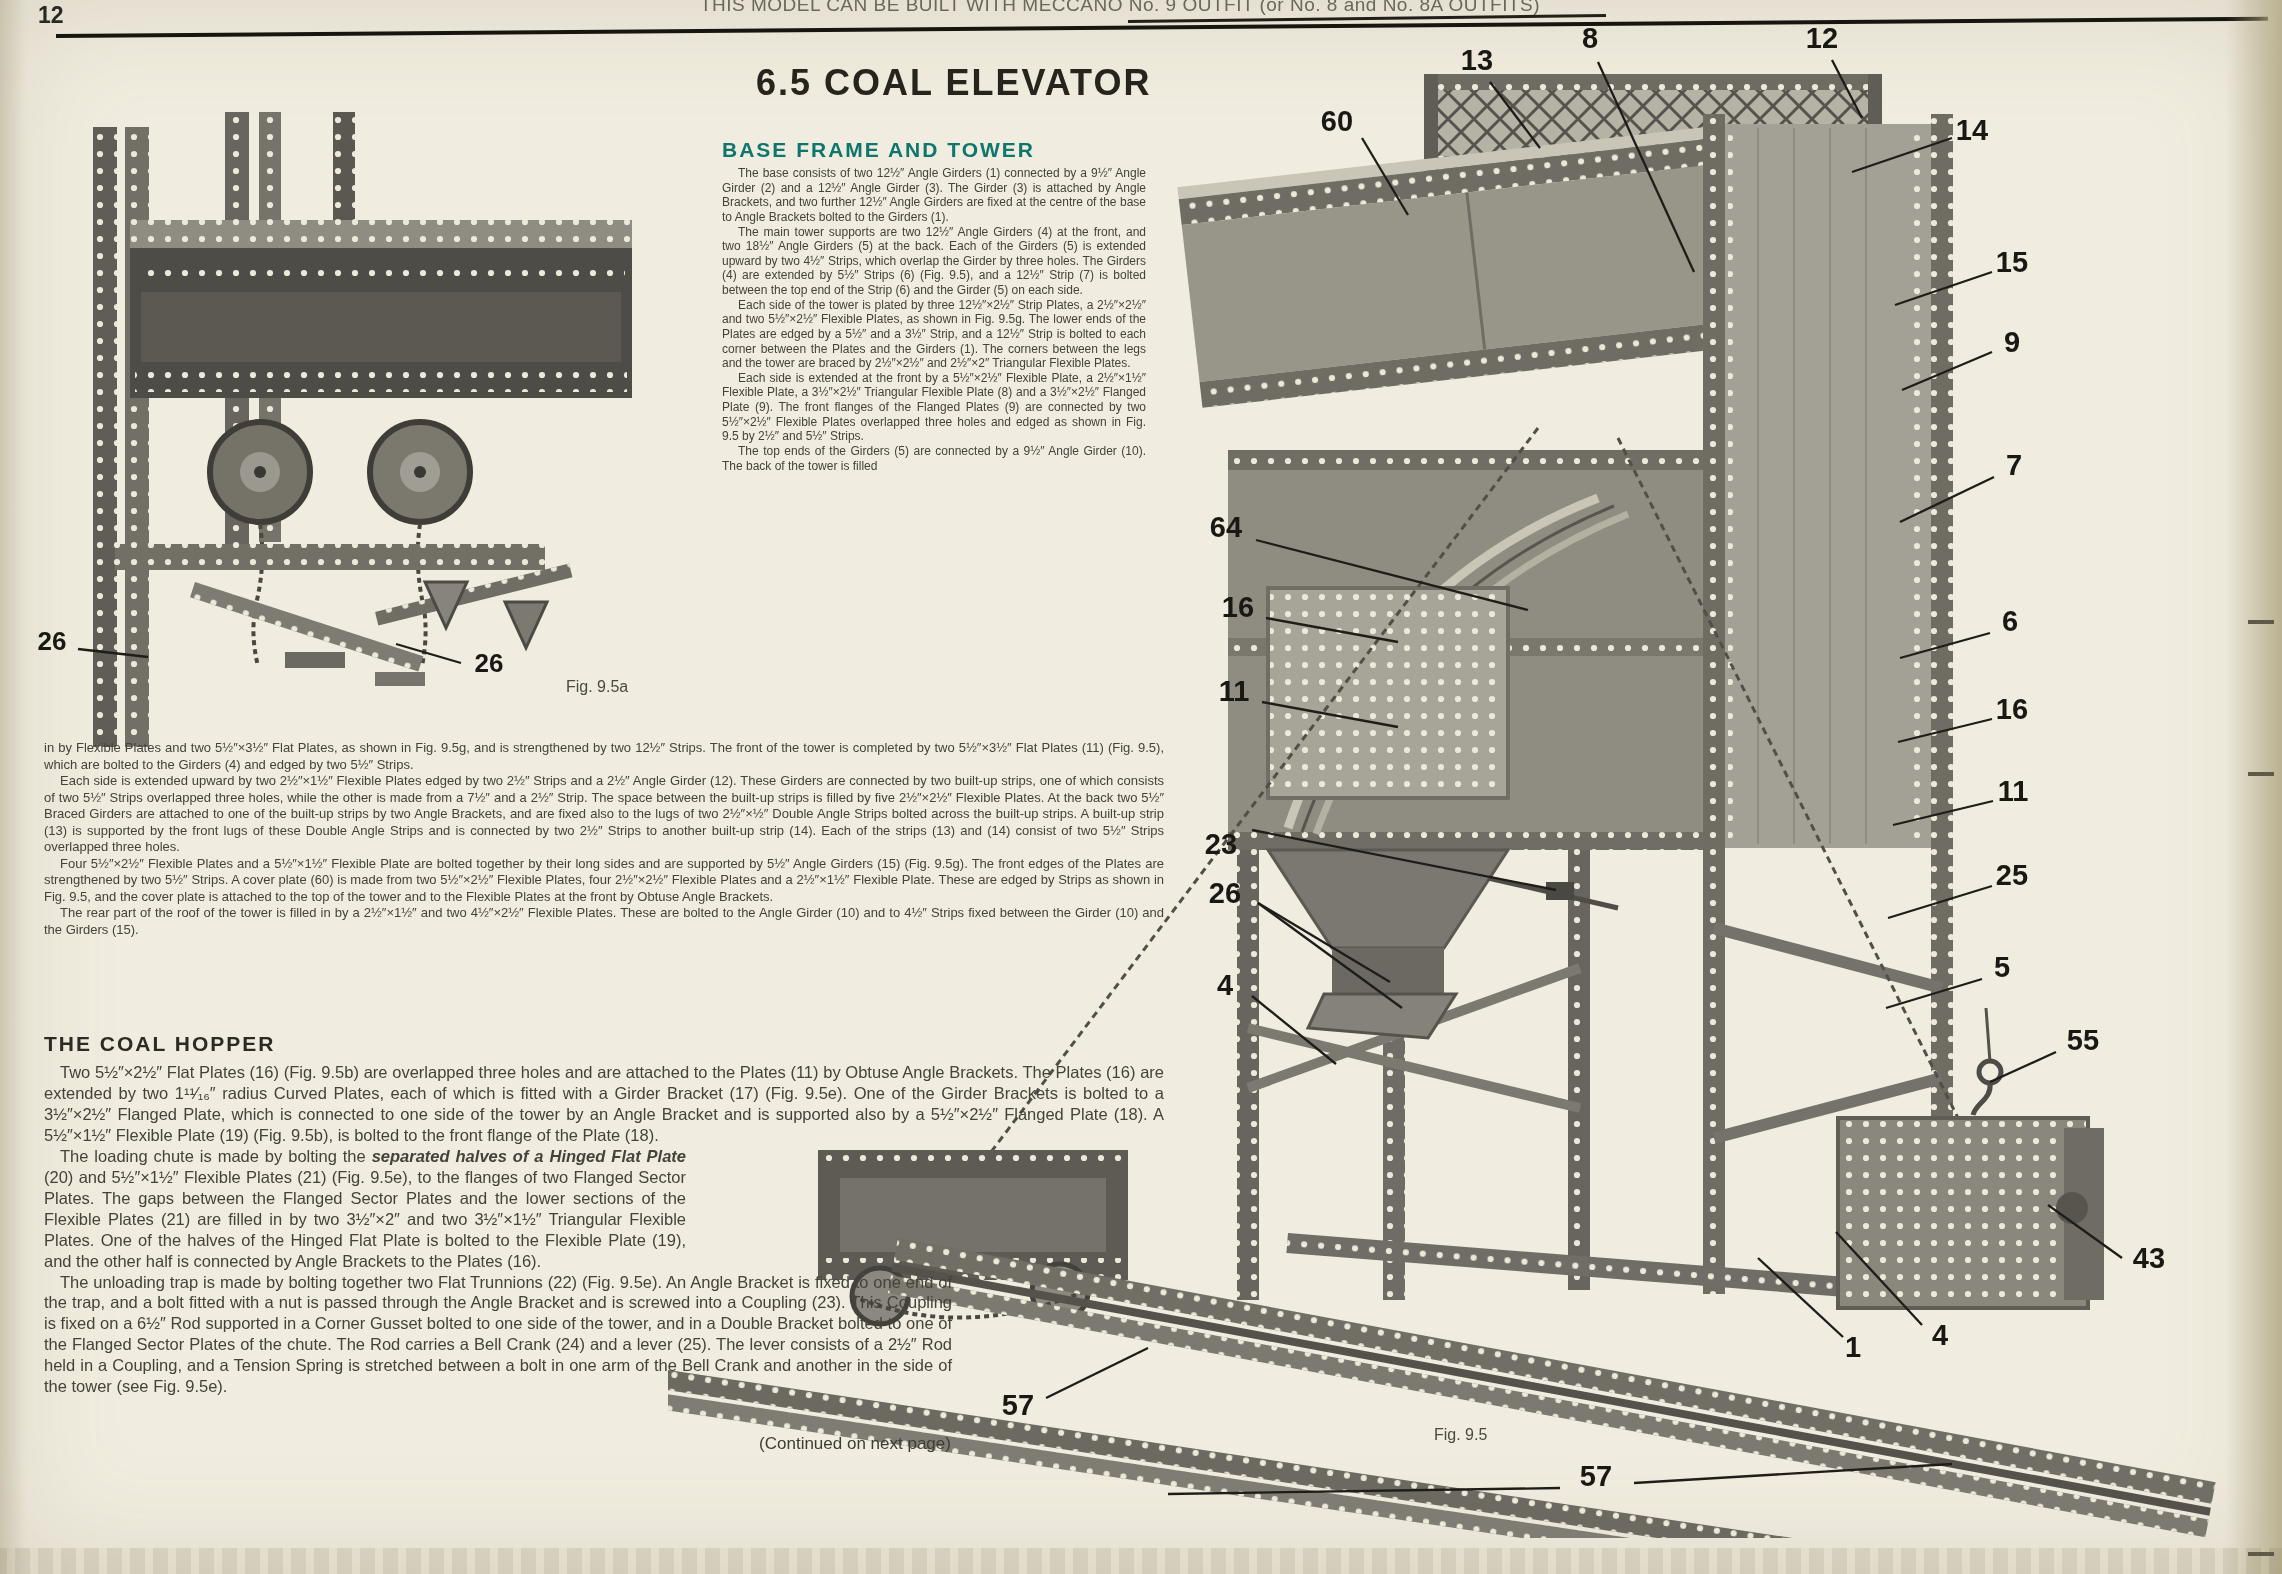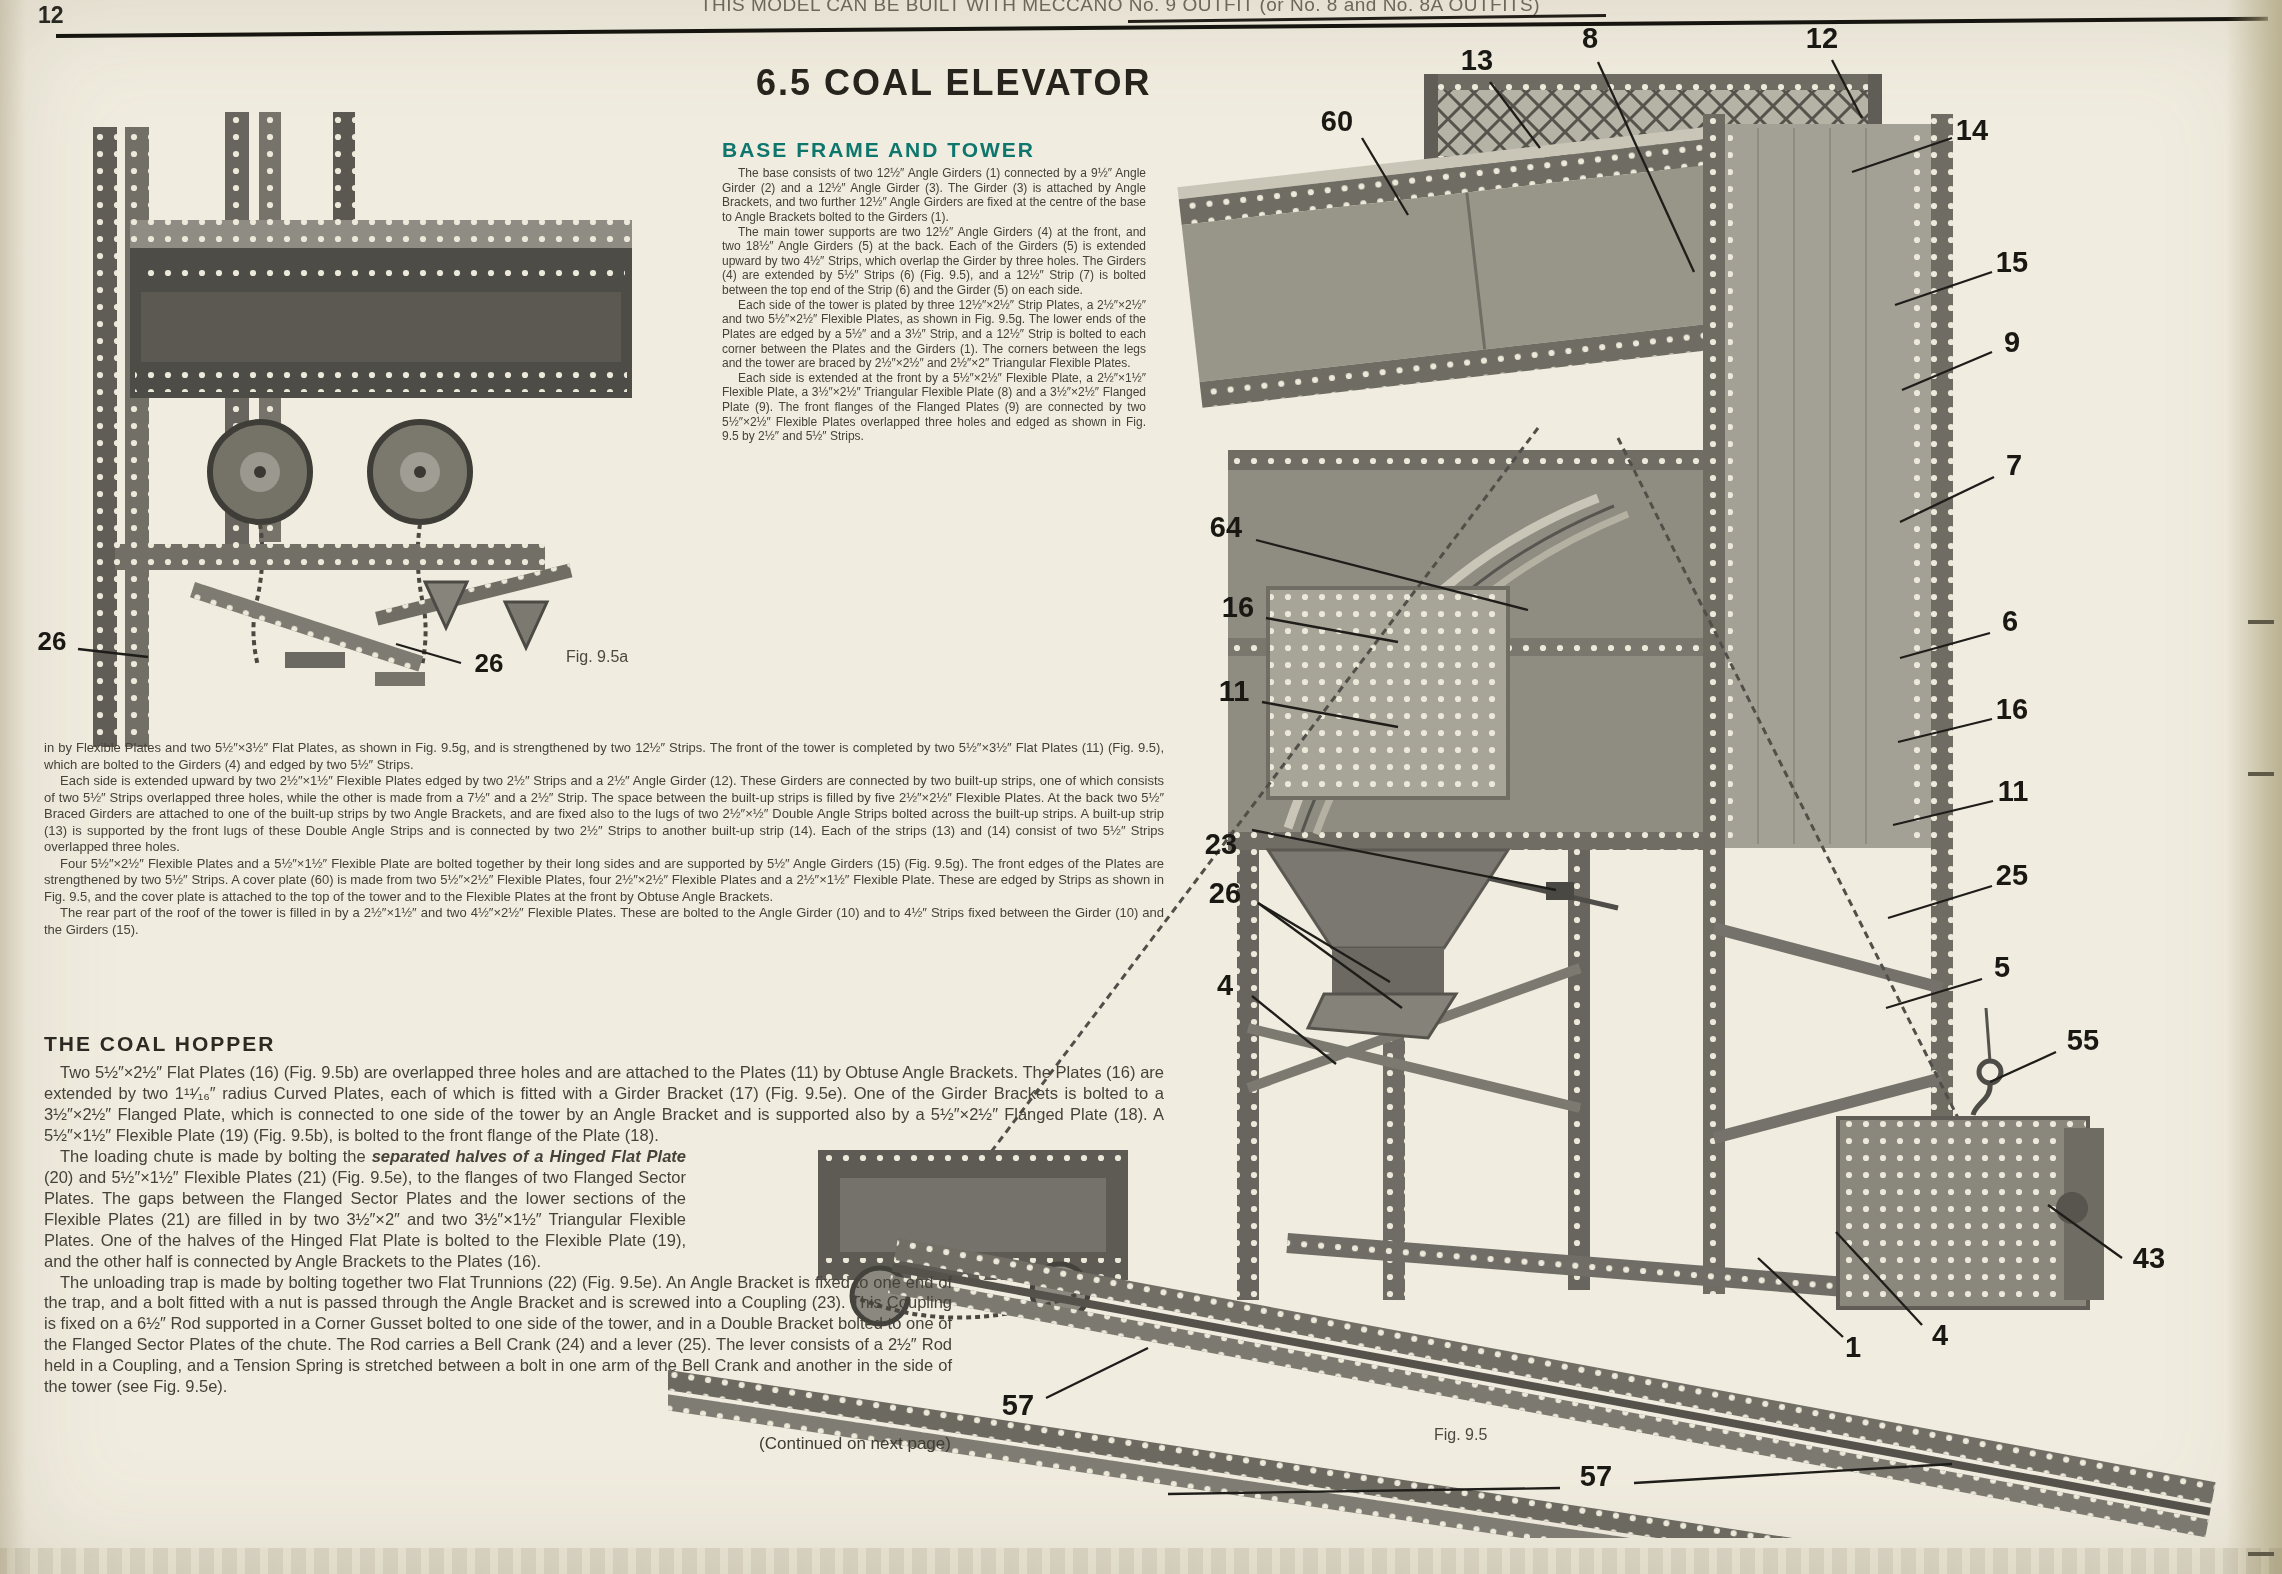--- a/index.html
+++ b/index.html
@@ -28,21 +28,21 @@
   .hopper{position:absolute;left:44px;top:1032px;width:1120px;z-index:3;}
   .hopper h2{margin:0 0 6px 0;font-size:21px;letter-spacing:2px;color:#2d2a23;}
   .hopper p{font-size:16.5px;line-height:1.27;text-indent:16px;}
   .hopper .p-full{width:1120px;}
   .hopper .p-narrow{width:642px;}
   .hopper .p-med{width:908px;}
   .hopper em{font-weight:700;font-style:italic;}
   .continued{position:absolute;left:610px;top:1434px;width:490px;text-align:center;
         font-size:17px;color:#3f3c34;z-index:3;}
   .figcap{position:absolute;font-size:16px;color:#4c4940;z-index:3;}
-  .figcap-a{left:566px;top:648px;text-align:center;}
+  .figcap-a{left:566px;top:678px;text-align:center;}
   .figcap-b{left:1434px;top:1426px;}
   
   .fig{position:absolute;z-index:2;}
   .figa{left:75px;top:112px;}
   .figb{left:668px;top:28px;}
   #leaders{position:absolute;left:0;top:0;width:2282px;height:1574px;z-index:4;pointer-events:none;}
   #leaders line{stroke:#1e1d19;stroke-width:2.3;}
   .lbl{position:absolute;transform:translate(-50%,-50%);font-size:29px;font-weight:700;
         color:#191813;white-space:nowrap;z-index:5;}
   
@@ -254,20 +254,21 @@
     </g>
   </svg>
 
   <div class="col-mid">
     <h2>BASE FRAME AND TOWER</h2>
     <div>
         <p>The base consists of two 12½″ Angle Girders (1) connected by a 9½″ Angle Girder (2) and a 12½″ Angle Girder (3). The Girder (3) is attached by Angle Brackets, and two further 12½″ Angle Girders are fixed at the centre of the base to Angle Brackets bolted to the Girders (1).</p>
         <p>The main tower supports are two 12½″ Angle Girders (4) at the front, and two 18½″ Angle Girders (5) at the back. Each of the Girders (5) is extended upward by two 4½″ Strips, which overlap the Girder by three holes. The Girders (4) are extended by 5½″ Strips (6) (Fig. 9.5), and a 12½″ Strip (7) is bolted between the top end of the Strip (6) and the Girder (5) on each side.</p>
         <p>Each side of the tower is plated by three 12½″×2½″ Strip Plates, a 2½″×2½″ and two 5½″×2½″ Flexible Plates, as shown in Fig. 9.5g. The lower ends of the Plates are edged by a 5½″ and a 3½″ Strip, and a 12½″ Strip is bolted to each corner between the Plates and the Girders (1). The corners between the legs and the tower are braced by 2½″×2½″ and 2½″×2″ Triangular Flexible Plates.</p>
         <p>Each side is extended at the front by a 5½″×2½″ Flexible Plate, a 2½″×1½″ Flexible Plate, a 3½″×2½″ Triangular Flexible Plate (8) and a 3½″×2½″ Flanged Plate (9). The front flanges of the Flanged Plates (9) are connected by two 5½″×2½″ Flexible Plates overlapped three holes and edged as shown in Fig. 9.5 by 2½″ and 5½″ Strips.</p>
+        <p>The top ends of the Girders (5) are connected by a 9½″ Angle Girder (10). The back of the tower is filled</p>
       </div>
   </div>
 
   <div class="wide">
       <p>in by Flexible Plates and two 5½″×3½″ Flat Plates, as shown in Fig. 9.5g, and is strengthened by two 12½″ Strips. The front of the tower is completed by two 5½″×3½″ Flat Plates (11) (Fig. 9.5), which are bolted to the Girders (4) and edged by two 5½″ Strips.</p>
       <p>Each side is extended upward by two 2½″×1½″ Flexible Plates edged by two 2½″ Strips and a 2½″ Angle Girder (12). These Girders are connected by two built-up strips, one of which consists of two 5½″ Strips overlapped three holes, while the other is made from a 7½″ and a 2½″ Strip. The space between the built-up strips is filled by five 2½″×2½″ Flexible Plates. At the back two 5½″ Braced Girders are attached to one of the built-up strips by two Angle Brackets, and are fixed also to the lugs of two 2½″×½″ Double Angle Strips bolted across the built-up strips. A built-up strip (13) is supported by the front lugs of these Double Angle Strips and is connected by two 2½″ Strips to another built-up strip (14). Each of the strips (13) and (14) consist of two 5½″ Strips overlapped three holes.</p>
       <p>Four 5½″×2½″ Flexible Plates and a 5½″×1½″ Flexible Plate are bolted together by their long sides and are supported by 5½″ Angle Girders (15) (Fig. 9.5g). The front edges of the Plates are strengthened by two 5½″ Strips. A cover plate (60) is made from two 5½″×2½″ Flexible Plates, four 2½″×2½″ Flexible Plates and a 2½″×1½″ Flexible Plate. These are edged by Strips as shown in Fig. 9.5, and the cover plate is attached to the top of the tower and to the Flexible Plates at the front by Obtuse Angle Brackets.</p>
       <p>The rear part of the roof of the tower is filled in by a 2½″×1½″ and two 4½″×2½″ Flexible Plates. These are bolted to the Angle Girder (10) and to 4½″ Strips fixed between the Girder (10) and the Girders (15).</p>
     </div>
 

